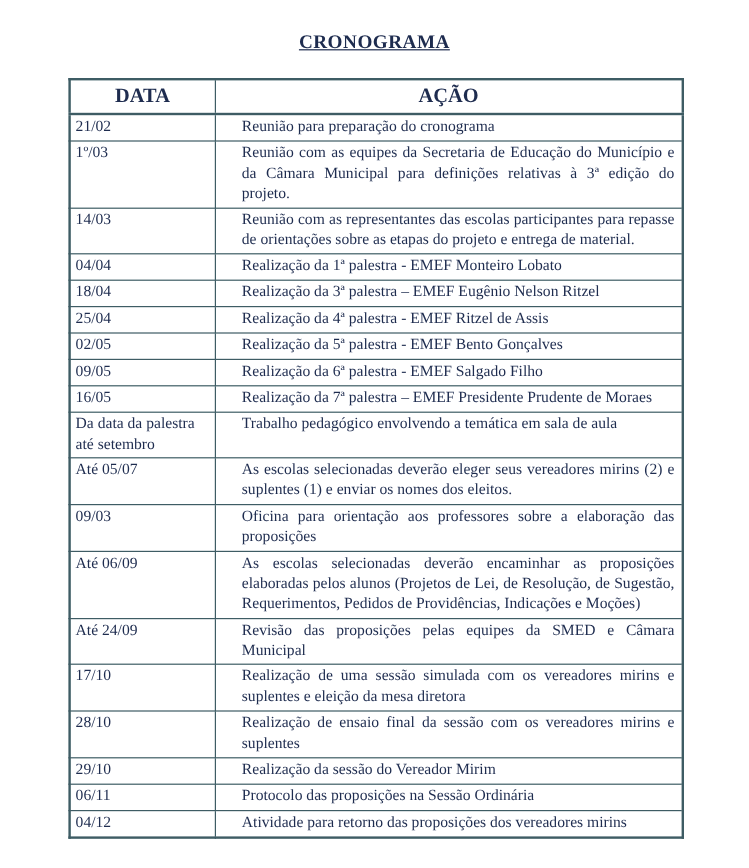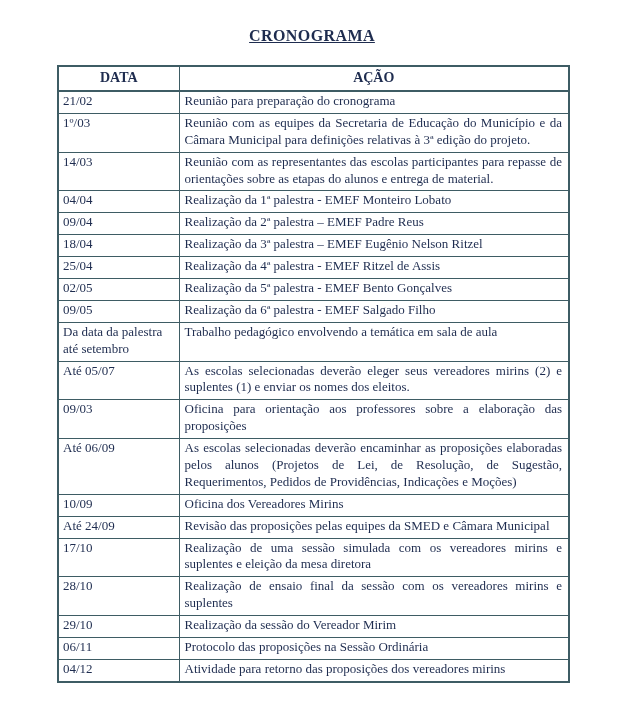--- a/index.html
+++ b/index.html
@@ -42,41 +42,41 @@
     border: 2px solid var(--border-color);
   }
   col.col-date { width: 121px; }
   col.col-action { width: 390px; }
   th, td {
     border: 1px solid var(--border-color);
     color: var(--text-color);
     overflow: hidden;
   }
   th {
-    font-size: 14px;
+    font-size: 17px;
     font-weight: bold;
     text-align: center;
     padding: 3px 4px 4px;
     border-bottom: 2px solid var(--border-color);
   }
   td {
     font-size: 13px;
     line-height: 1.3;
     vertical-align: top;
     padding: 1px 4px 3px;
     margin-left: 31px;
   }
   td.date-cell {
     text-align: left;
     padding-left: 4px;
     padding-right: 2px;
   }
   td.action-cell {
     text-align: justify;
-    padding-left: 5px;
+    padding-left: 22px;
     padding-right: 6px;
   }
 </style>
 </head>
 <body>
 
 <div class="page">
   <h1 class="doc-title">CRONOGRAMA</h1>
 
   <table class="schedule">
@@ -94,65 +94,61 @@
         <tr>
           <td class="date-cell">21/02</td>
           <td class="action-cell">Reunião para preparação do cronograma</td>
         </tr>
         <tr>
           <td class="date-cell">1º/03</td>
           <td class="action-cell">Reunião com as equipes da Secretaria de Educação do Município e da Câmara Municipal para definições relativas à 3ª edição do projeto.</td>
         </tr>
         <tr>
           <td class="date-cell">14/03</td>
-          <td class="action-cell">Reunião com as representantes das escolas participantes para repasse de orientações sobre as etapas do alunos e entrega de material.</td>
+          <td class="action-cell">Reunião com as representantes das escolas participantes para repasse de orientações sobre as etapas do projeto e entrega de material.</td>
         </tr>
         <tr>
           <td class="date-cell">04/04</td>
           <td class="action-cell">Realização da 1ª palestra - EMEF Monteiro Lobato</td>
-        </tr>
-        <tr>
-          <td class="date-cell">09/04</td>
-          <td class="action-cell">Realização da 2ª palestra – EMEF Padre Reus</td>
         </tr>
         <tr>
           <td class="date-cell">18/04</td>
           <td class="action-cell">Realização da 3ª palestra – EMEF Eugênio Nelson Ritzel</td>
         </tr>
         <tr>
           <td class="date-cell">25/04</td>
           <td class="action-cell">Realização da 4ª palestra - EMEF Ritzel de Assis</td>
         </tr>
         <tr>
           <td class="date-cell">02/05</td>
           <td class="action-cell">Realização da 5ª palestra - EMEF Bento Gonçalves</td>
         </tr>
         <tr>
           <td class="date-cell">09/05</td>
           <td class="action-cell">Realização da 6ª palestra - EMEF Salgado Filho</td>
         </tr>
         <tr>
+          <td class="date-cell">16/05</td>
+          <td class="action-cell">Realização da 7ª palestra – EMEF Presidente Prudente de Moraes</td>
+        </tr>
+        <tr>
           <td class="date-cell">Da data da palestra até setembro</td>
           <td class="action-cell">Trabalho pedagógico envolvendo a temática em sala de aula</td>
         </tr>
         <tr>
           <td class="date-cell">Até 05/07</td>
           <td class="action-cell">As escolas selecionadas deverão eleger seus vereadores mirins (2) e suplentes (1) e enviar os nomes dos eleitos.</td>
         </tr>
         <tr>
           <td class="date-cell">09/03</td>
           <td class="action-cell">Oficina para orientação aos professores sobre a elaboração das proposições</td>
         </tr>
         <tr>
           <td class="date-cell">Até 06/09</td>
           <td class="action-cell">As escolas selecionadas deverão encaminhar as proposições elaboradas pelos alunos (Projetos de Lei, de Resolução, de Sugestão, Requerimentos, Pedidos de Providências, Indicações e Moções)</td>
-        </tr>
-        <tr>
-          <td class="date-cell">10/09</td>
-          <td class="action-cell">Oficina dos Vereadores Mirins</td>
         </tr>
         <tr>
           <td class="date-cell">Até 24/09</td>
           <td class="action-cell">Revisão das proposições pelas equipes da SMED e Câmara Municipal</td>
         </tr>
         <tr>
           <td class="date-cell">17/10</td>
           <td class="action-cell">Realização de uma sessão simulada com os vereadores mirins e suplentes e eleição da mesa diretora</td>
         </tr>
         <tr>

